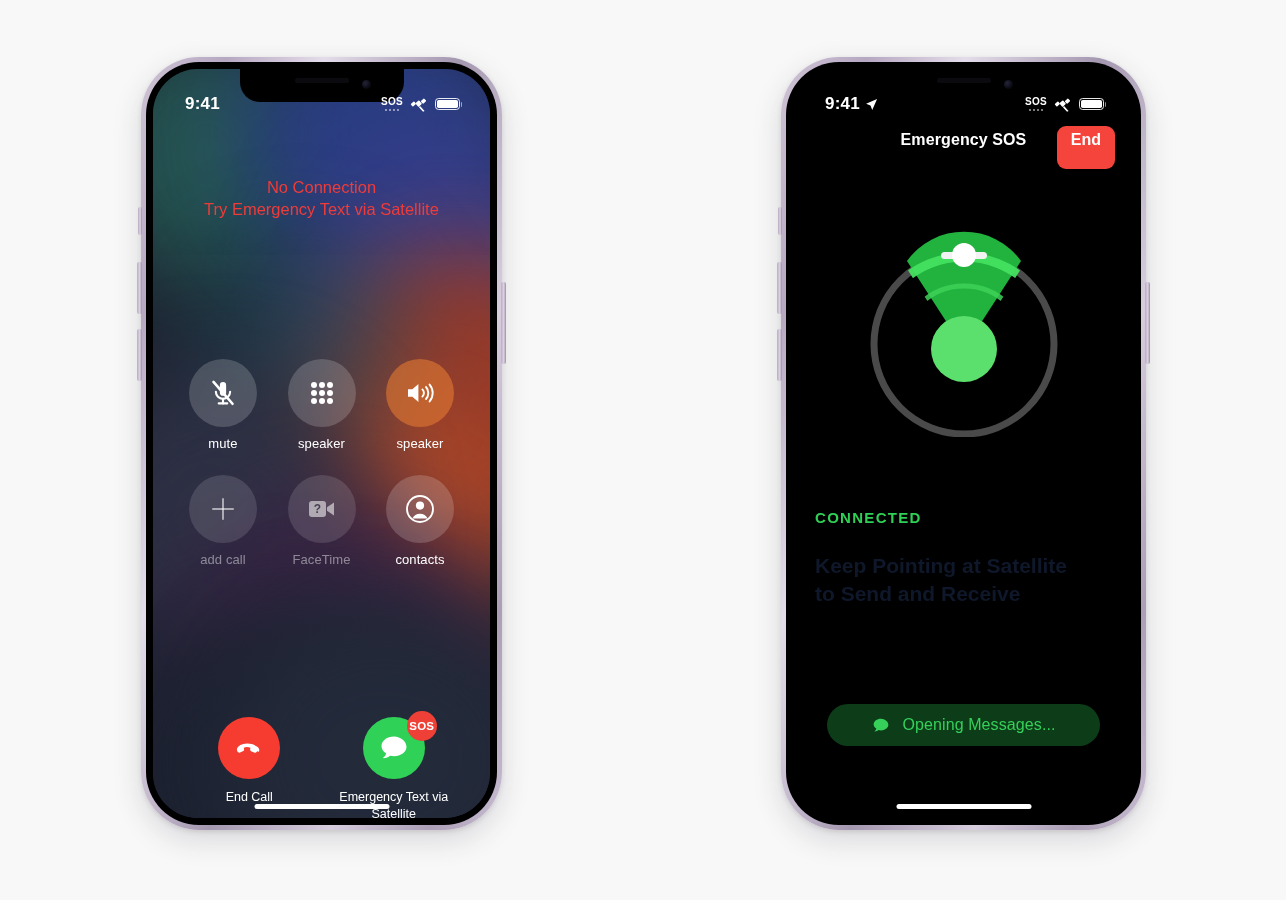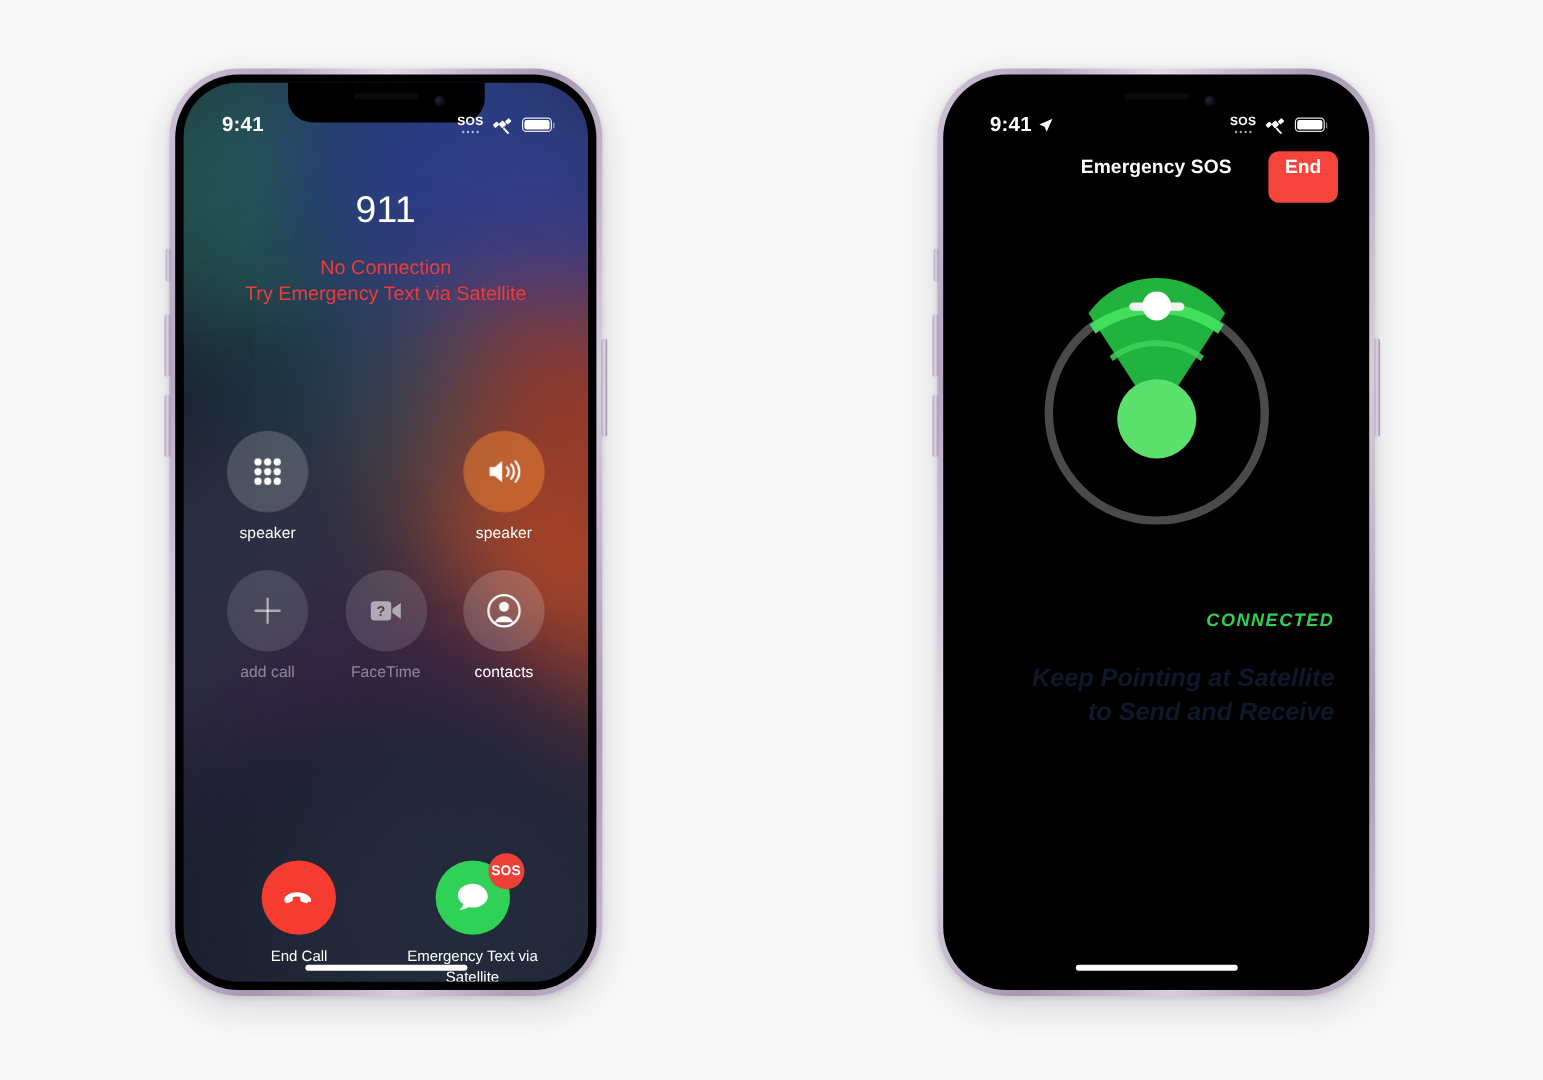--- a/index.html
+++ b/index.html
@@ -114,21 +114,21 @@
   .sos-nav { position: absolute; top: 57px; left: 0; right: 0; height: 40px; z-index: 8; }
   .sos-nav-title { position: absolute; left: 0; right: 0; text-align: center; top: 5px;
                    font-size: 16px; font-weight: 700; color: #fff; letter-spacing: .1px; }
   .end-btn { position: absolute; right: 19px; top: 0; background: #f5443c; color: #fff;
              font-size: 16px; font-weight: 600; padding: 5px 14px 20px; border-radius: 9px;
              border: none; font-family: inherit; }
 
   .radar-wrap { position: absolute; top: 162px; left: 50%; transform: translateX(-50%);
                 width: 206px; height: 206px; z-index: 6; }
 
-  .sos-status { position: absolute; top: 440px; left: 0; right: 0; text-align: right; z-index: 6; padding: 0 22px; font-style: italic; }
+  .sos-status { position: absolute; top: 440px; left: 0; right: 16px; text-align: left; z-index: 6; padding: 0 22px; }
   .sos-connected { font-size: 15px; font-weight: 700; color: #2fd056; letter-spacing: 1.3px; }
   .sos-msg { margin-top: 26px; font-size: 21px; font-weight: 700; color: #0f172a; line-height: 1.34; }
 
   .msg-btn { position: absolute; bottom: 72px; left: 34px; right: 34px; height: 42px;
              border-radius: 21px; background: #0d3d18; display: flex; align-items: center;
              justify-content: center; gap: 11px; z-index: 6; border: none; font-family: inherit; }
   .msg-btn span.lbl { font-size: 16px; color: #35cf5a; font-weight: 400; letter-spacing: .1px; }
 </style>
 </head>
 <body>
@@ -183,30 +183,43 @@
               <path d="M13.4 12.1 L19.4 18.6 L17.4 19.6 L11.9 13.7 Z"></path>
             </g>
           </svg>
           <div class="batt">
               <i></i>
             </div>
         </div>
       </div>
 
       <div class="call-head">
-        <div class="call-number">911</div>
         <div class="call-warn">
           <div>No Connection</div>
           <div>Try Emergency Text via Satellite</div>
         </div>
       </div>
 
       <div class="pad">
         <div class="pad-row">
 
+          <div class="pad-cell">
+            <div class="pad-circle">
+              <svg width="30" height="30" viewBox="0 0 24 24">
+                <g fill="none" stroke="#fff" stroke-width="1.7" stroke-linecap="round">
+                  <path d="M12 3.2a2.5 2.5 0 0 1 2.5 2.5v6a2.5 2.5 0 0 1-5 0v-6A2.5 2.5 0 0 1 12 3.2z" fill="#fff" stroke="none"></path>
+                  <path d="M6.3 11a5.7 5.7 0 0 0 11.4 0"></path>
+                  <path d="M12 16.7v3.6"></path>
+                  <path d="M8.6 20.3h6.8"></path>
+                  <path d="M4.4 3.1 19.6 20.6" stroke="#fff" stroke-width="2.1"></path>
+                </g>
+              </svg>
+            </div>
+            <div class="pad-label">mute</div>
+          </div>
 
           <div class="pad-cell">
             <div class="pad-circle">
               <svg width="28" height="28" viewBox="0 0 28 28">
                 <g fill="#fff">
                   <circle cx="6" cy="6" r="3"></circle>
                     <circle cx="14" cy="6" r="3"></circle>
                     <circle cx="22" cy="6" r="3"></circle>
                   <circle cx="6" cy="14" r="3"></circle>
                     <circle cx="14" cy="14" r="3"></circle>
@@ -377,18 +390,24 @@
       </div>
 
       <div class="sos-status">
         <div class="sos-connected">CONNECTED</div>
         <div class="sos-msg">
           <div>Keep Pointing at Satellite</div>
           <div>to Send and Receive</div>
         </div>
       </div>
 
+      <button class="msg-btn">
+        <svg width="20" height="19" viewBox="0 0 34 32">
+          <path d="M17 4.4c-6.9 0-12.5 4.2-12.5 9.5 0 3 1.8 5.7 4.6 7.4-.4 1.9-1.6 3.6-3.2 4.8 2.7.2 5.3-.8 7.2-2.3 1.2.3 2.5.5 3.9.5 6.9 0 12.5-4.3 12.5-9.5S23.9 4.4 17 4.4z" fill="#35cf5a"></path>
+        </svg>
+        <span class="lbl">Opening Messages...</span>
+      </button>
 
       <div class="home-ind"></div>
     </div>
   </div>
 
 </div>
 
 </body></html>

